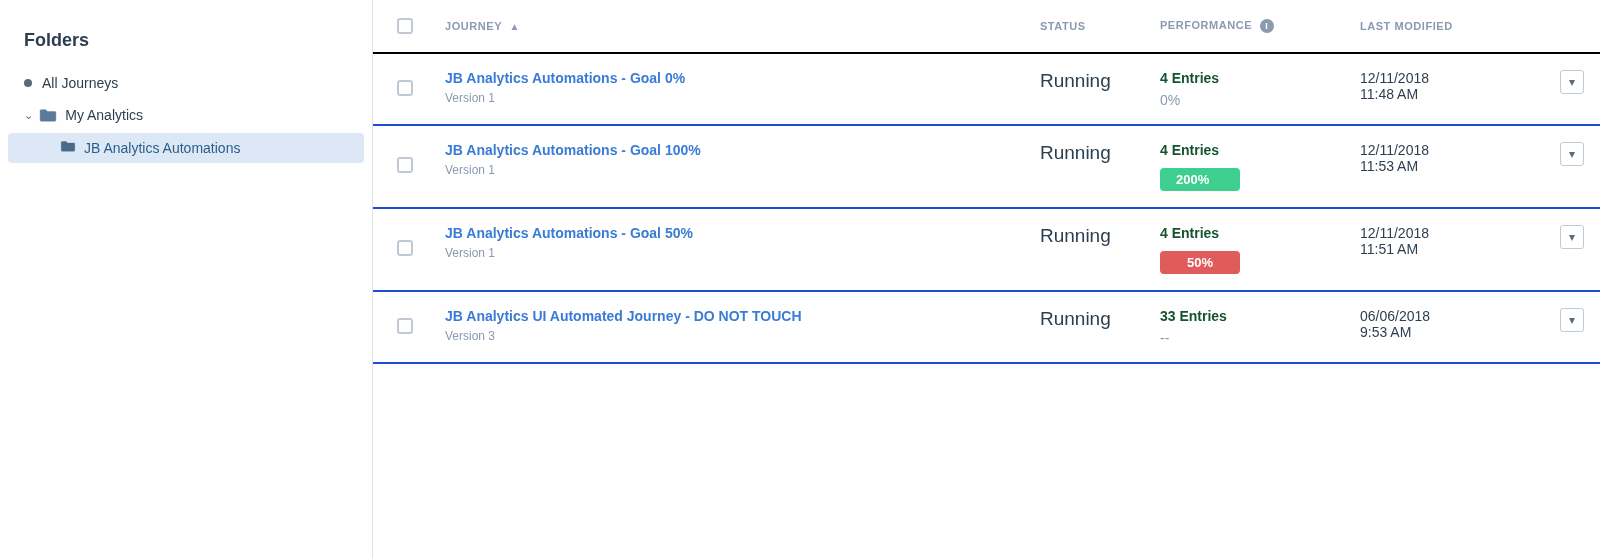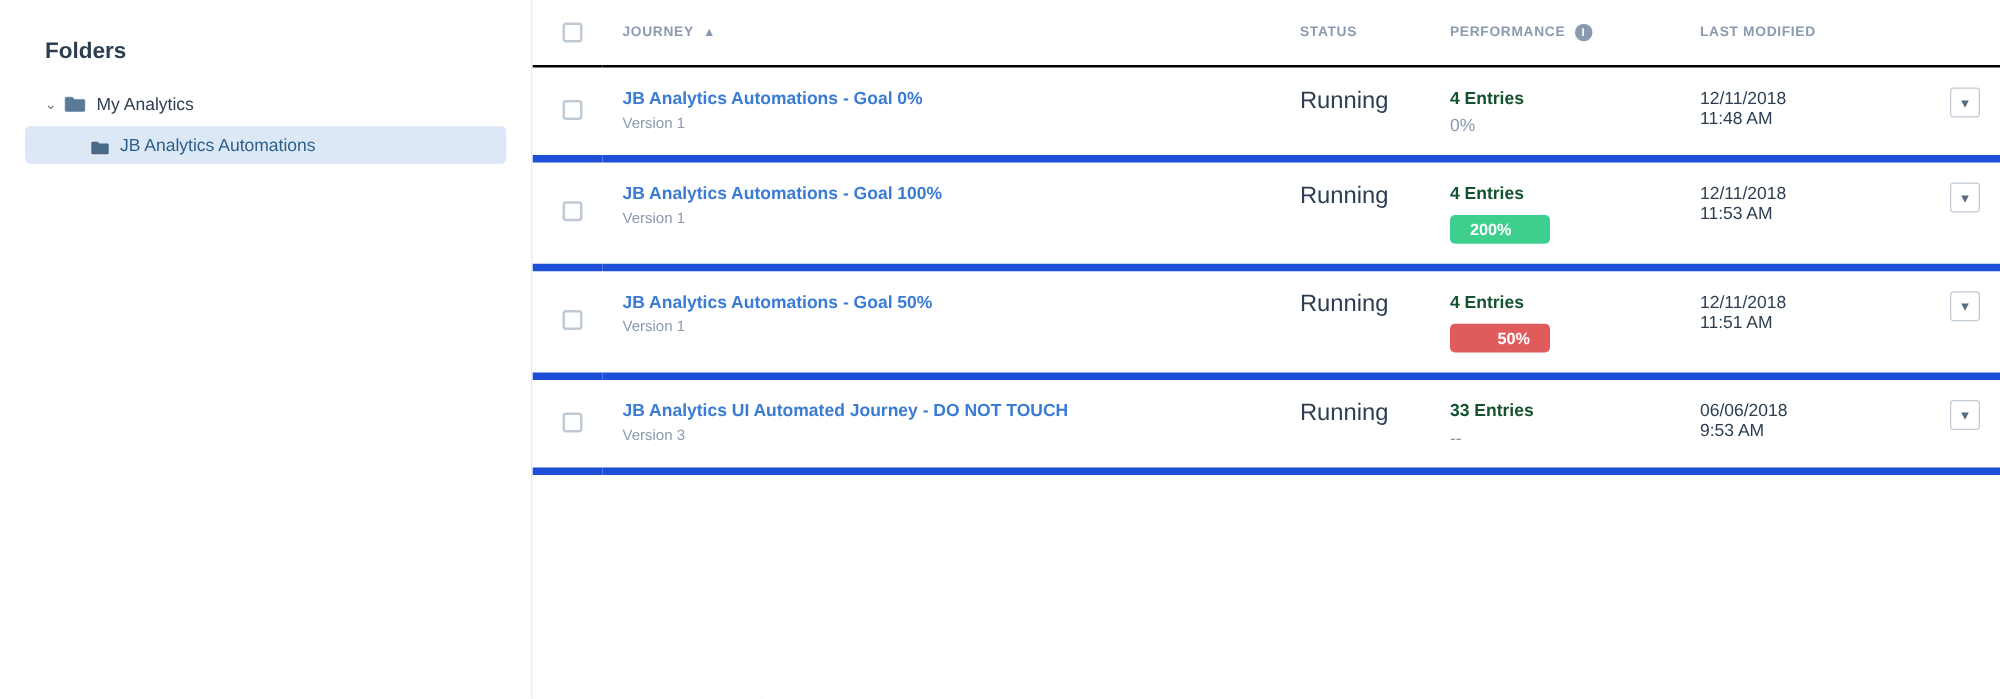--- a/index.html
+++ b/index.html
@@ -9,24 +9,24 @@
       color: #333;
       font-size: 14px;
     }
     .layout {
       display: flex;
       min-height: 559px;
       width: 1600px;
     }
     
     .sidebar {
-      width: 426px;
+      width: 373px;
       background: #fff;
       border-right: 1px solid #e0e4ea;
-      padding: 20px 12px;
+      padding: 20px 0;
       flex-shrink: 0;
     }
     .sidebar-title {
       font-size: 18px;
       font-weight: 700;
       color: #2c3e50;
       padding: 10px 24px 16px;
     }
     .sidebar-nav {
       list-style: none;
@@ -65,21 +65,21 @@
       color: #5a6a7a;
     }
     .folder-icon {
       width: 18px;
       height: 14px;
       margin-right: 8px;
       flex-shrink: 0;
     }
     .subfolder-row {
       display: flex;
-      align-items: flex-end;
+      align-items: flex-start;
       padding: 7px 24px 7px 52px;
       cursor: pointer;
       background: #dce8f5;
       color: #2c5f8a;
       font-size: 14px;
       border-radius: 4px;
       margin: 2px 8px;
     }
     .subfolder-icon {
       width: 16px;
@@ -147,21 +147,21 @@
       height: 14px;
       border-radius: 50%;
       background: #8a9ab0;
       color: #fff;
       font-size: 9px;
       font-weight: 700;
       margin-left: 4px;
       vertical-align: middle;
     }
     .journey-table tbody tr {
-      border-bottom: 6px solid #1d4ed8;
+      border-bottom: 2px solid #1d4ed8;
       background: #fff;
     }
     .journey-table tbody td {
       padding: 16px 16px;
       vertical-align: top;
     }
     .journey-table tbody td.col-checkbox {
       padding-left: 24px;
       vertical-align: middle;
     }
@@ -215,21 +215,21 @@
     }
     .performance-bar-red {
       background: #e05c5c;
       color: #fff;
       font-size: 13px;
       font-weight: 700;
       padding: 4px 16px;
       border-radius: 4px;
       display: inline-block;
       min-width: 80px;
-      text-align: right;
+      text-align: center;
       margin-top: 4px;
     }
     .modified-date {
       color: #2c3e50;
       font-size: 14px;
     }
     .action-btn {
       border: 1px solid #c0cad5;
       background: #fff;
       border-radius: 3px;
@@ -253,20 +253,26 @@
     }
   </style>
 </head>
 <body>
 
 <div class="layout">
 
   <div class="sidebar">
     <div class="sidebar-title">Folders</div>
     <ul class="sidebar-nav">
+      <li>
+        <div class="sidebar-all-journeys">
+          <span class="bullet"></span>
+          <span>All Journeys</span>
+        </div>
+      </li>
       <li>
         <div class="sidebar-folder-row">
           <span class="chevron-icon">⌄</span>
           <svg class="folder-icon" viewBox="0 0 20 16" fill="none" xmlns="http://www.w3.org/2000/svg">
             <path d="M1 3C1 2.44772 1.44772 2 2 2H7.5L9.5 4H18C18.5523 4 19 4.44772 19 5V14C19 14.5523 18.5523 15 18 15H2C1.44772 15 1 14.5523 1 14V3Z" fill="#5a7a9a" stroke="#5a7a9a" stroke-width="0.5"></path>
           </svg>
           <span>My Analytics</span>
         </div>
         <div class="subfolder-row">
           <svg class="subfolder-icon" viewBox="0 0 20 16" fill="none" xmlns="http://www.w3.org/2000/svg">

